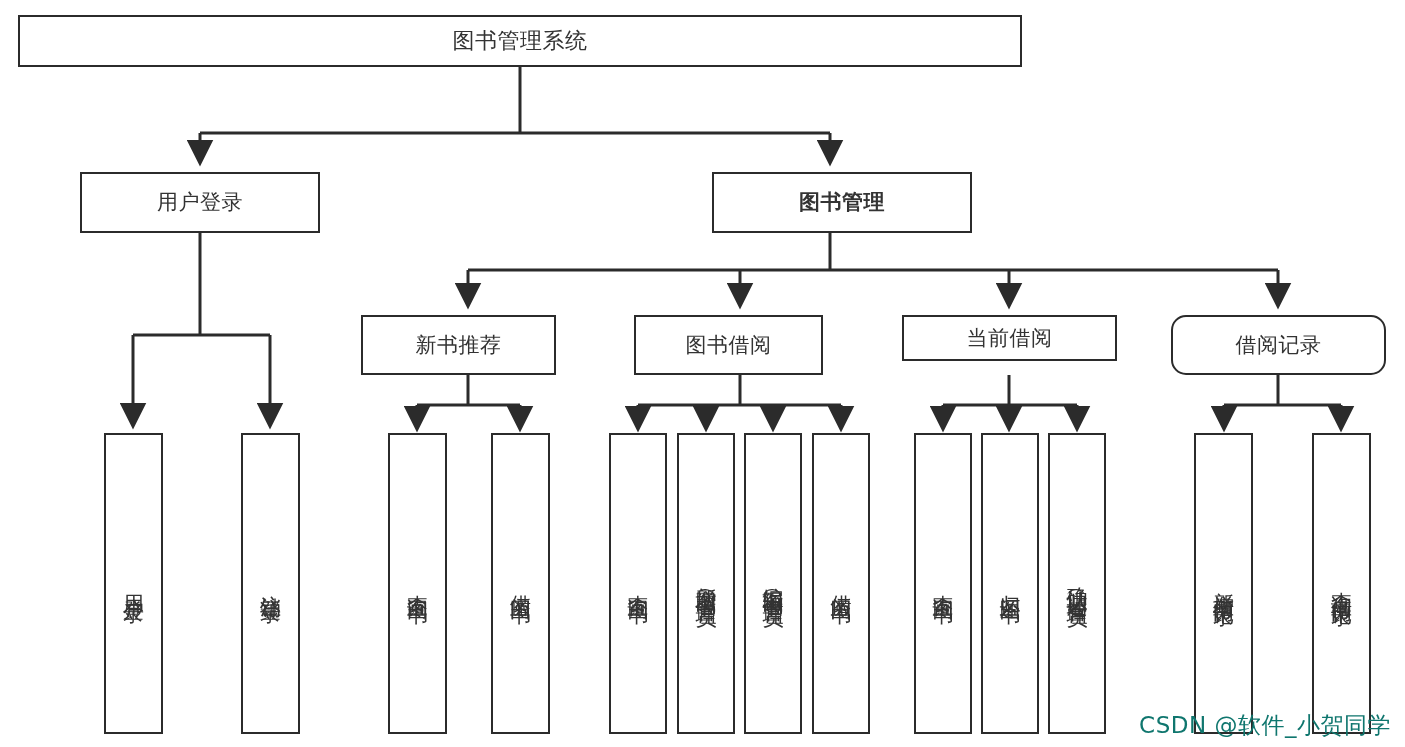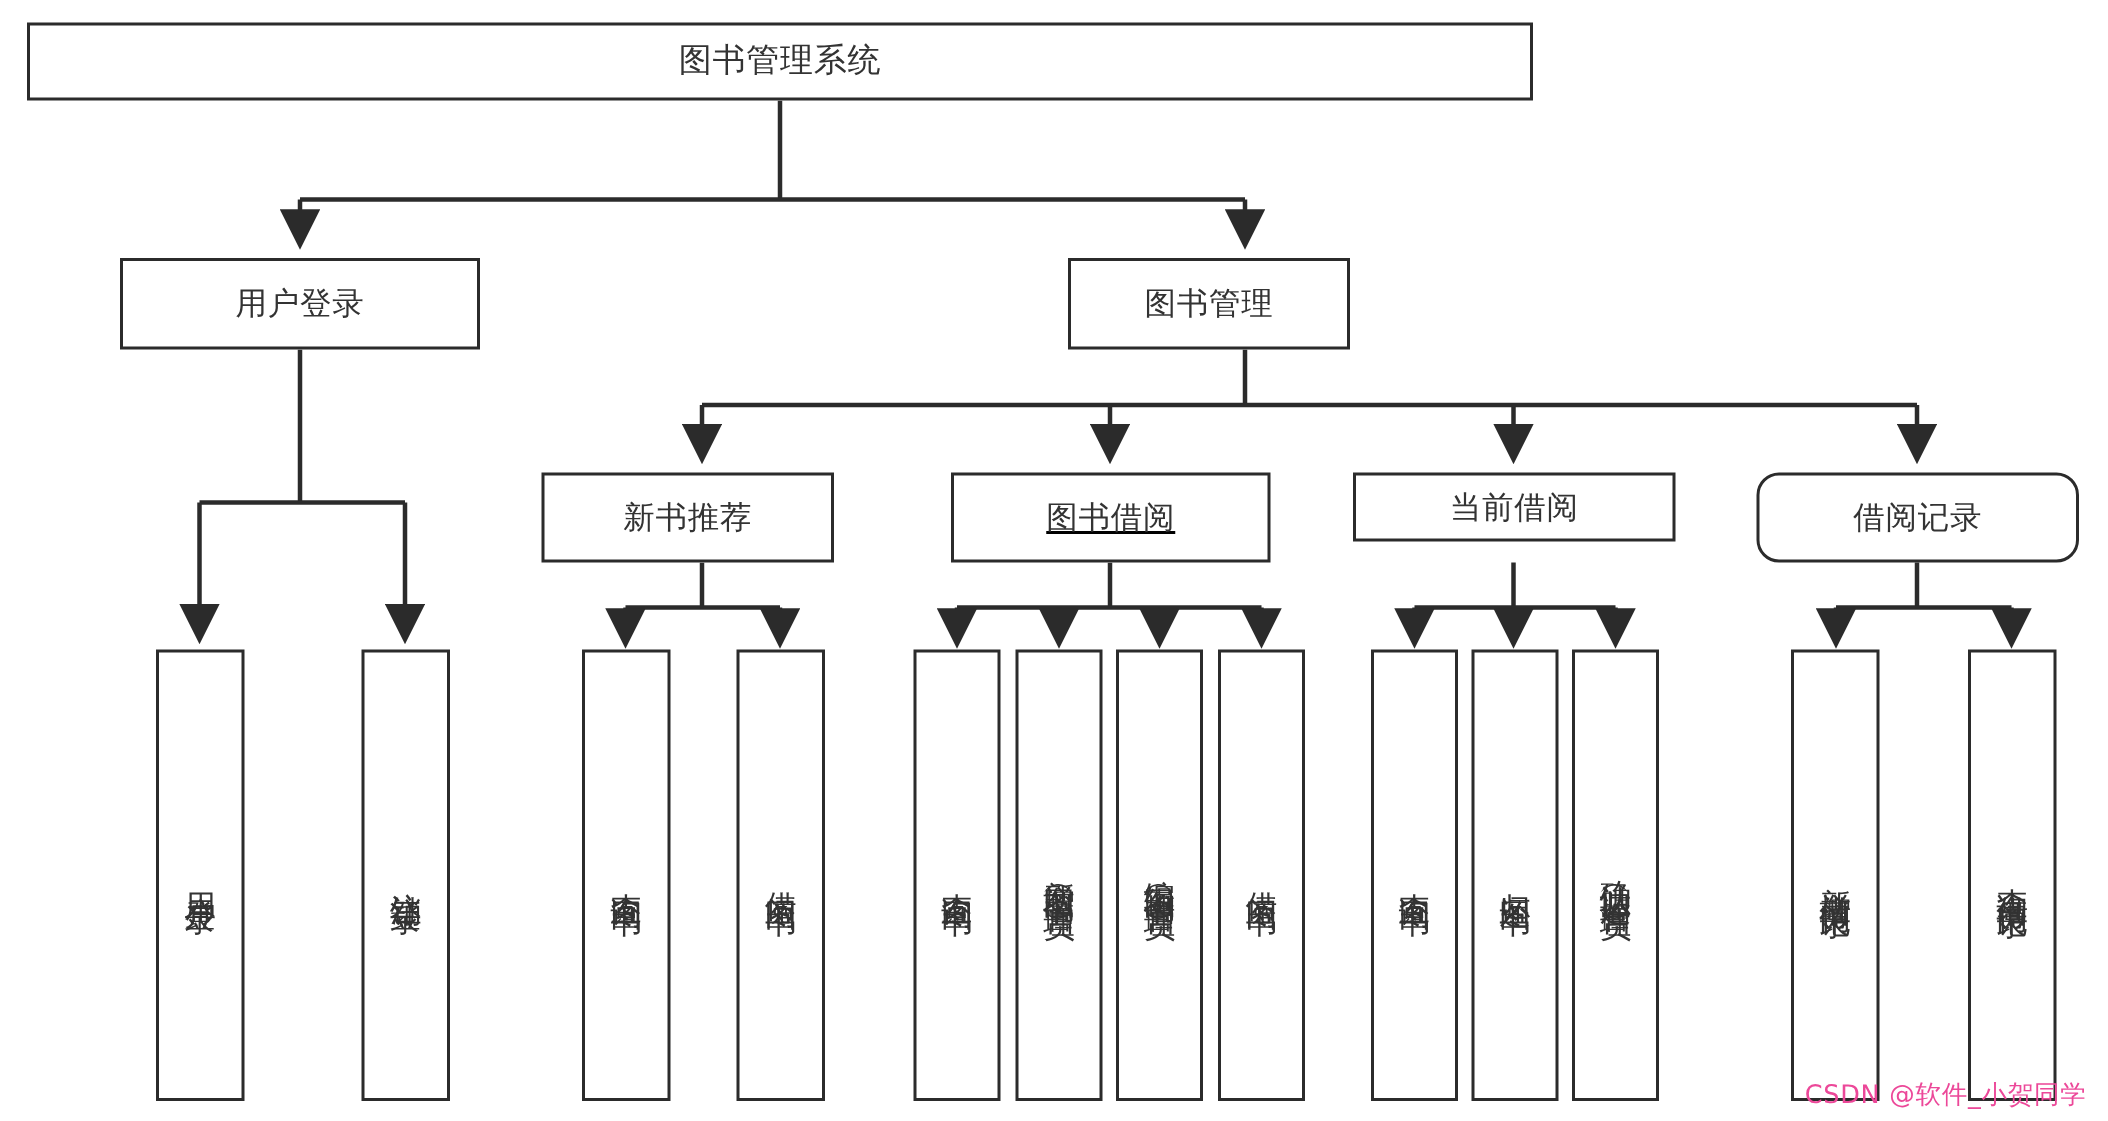--- a/index.html
+++ b/index.html
@@ -53,22 +53,22 @@
     letter-spacing: 3px;
     line-height: 1.05;
     max-height: 100%;
   }
   .node.root .label { font-size: 22px; }
 
   #watermark {
     position: absolute;
     right: 14px;
     bottom: 6px;
-    color: #ec4899;
-    font-size: 17px;
+    color: #0f766e;
+    font-size: 23px;
     letter-spacing: 0.5px;
     white-space: nowrap;
     user-select: none;
   }
 </style>
 </head>
 <body>
 
 <div id="canvas">
 
@@ -123,28 +123,28 @@
     </g>
   </svg>
 
   <div class="node root" style="left:18px; top:15px; width:1004px; height:52px;">
     <span class="label">图书管理系统</span>
   </div>
 
   <div class="node" style="left:80px; top:172px; width:240px; height:61px;">
     <span class="label">用户登录</span>
   </div>
-  <div class="node" style="left:712px; top:172px; width:188px; height:61px;">
+  <div class="node" style="left:712px; top:172px; width:260px; height:61px;font-weight:bold;">
     <span class="label">图书管理</span>
   </div>
 
   <div class="node" style="left:361px; top:315px; width:195px; height:60px;">
     <span class="label">新书推荐</span>
   </div>
-  <div class="node" style="left:634px; top:315px; width:213px; height:60px;text-decoration:underline;">
+  <div class="node" style="left:634px; top:315px; width:189px; height:60px;">
     <span class="label">图书借阅</span>
   </div>
   <div class="node" style="left:902px; top:315px; width:215px; height:46px;">
     <span class="label">当前借阅</span>
   </div>
   <div class="node" style="left:1171px; top:315px; width:215px; height:60px;border-radius:15px;">
     <span class="label">借阅记录</span>
   </div>
 
   <div class="node vertical" style="left:104px; top:433px; width:59px; height:301px;">

